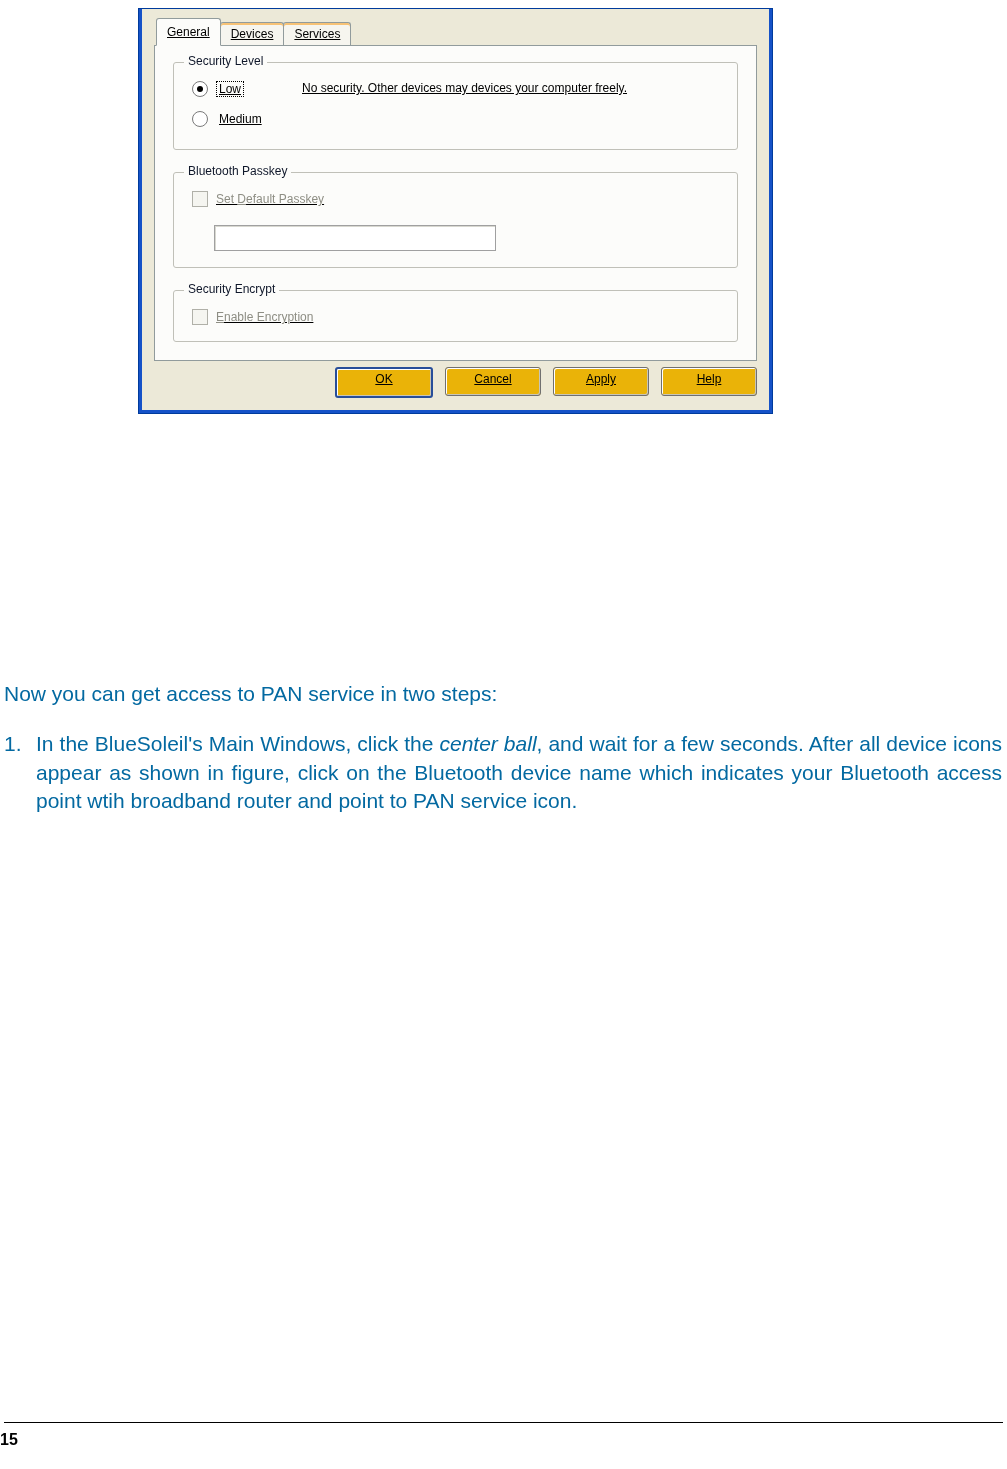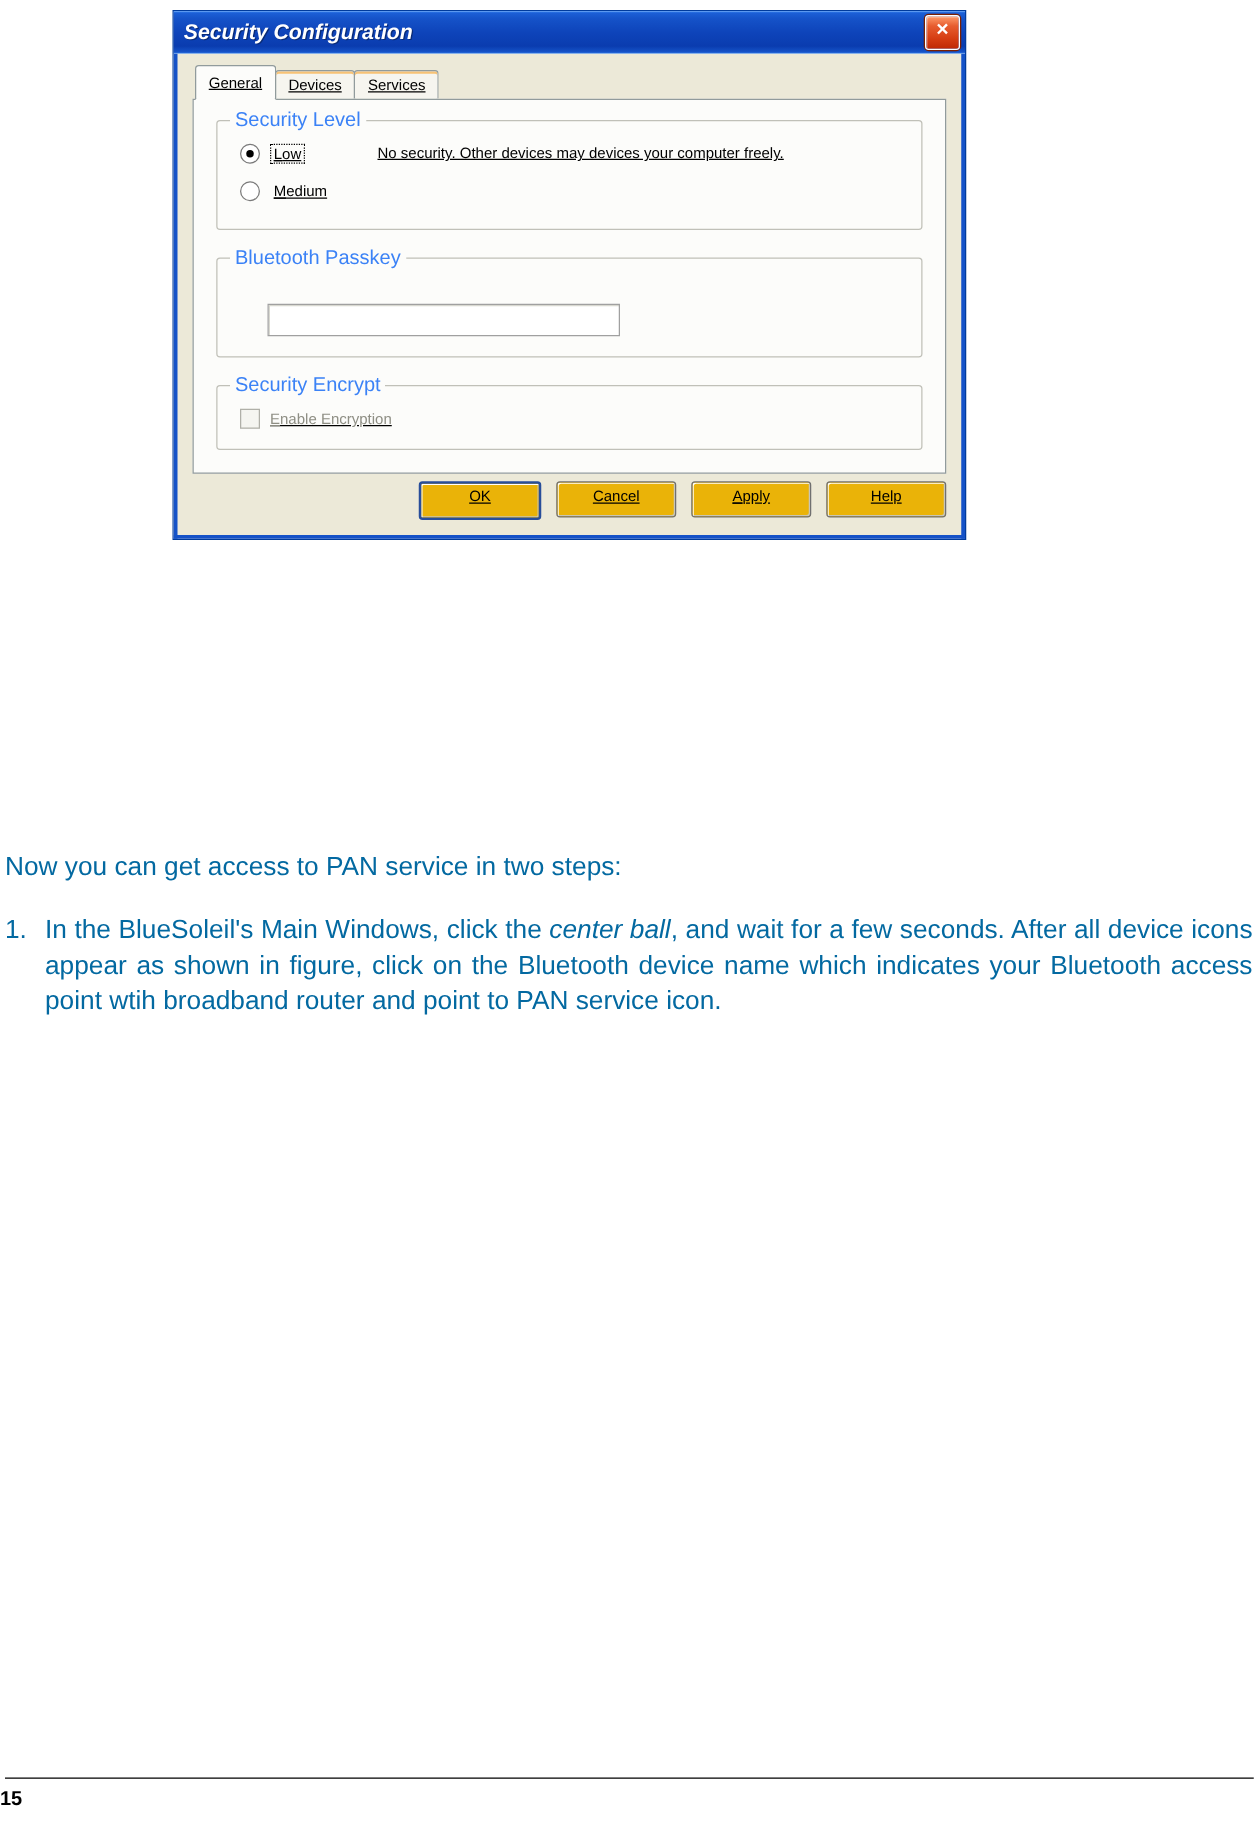--- a/index.html
+++ b/index.html
@@ -125,22 +125,22 @@
     position: relative;
     margin-bottom: 22px;
     padding: 18px 18px 16px 18px;
   }
   .group-title {
     position: absolute;
     top: -9px;
     left: 10px;
     background: #fcfcfa;
     padding: 0 4px;
-    font-size: 16px;
-    color: #3b82f6;
+    font-size: 12px;
+    color: #0f172a;
   }
 
   .sec-row {
     display: flex;
     align-items: flex-start;
     margin-bottom: 14px;
   }
   .sec-row:last-child { margin-bottom: 6px; }
 
   .radio-col { width: 110px; display: flex; align-items: flex-end; }
@@ -254,24 +254,20 @@
     font-size: 16px;
     font-weight: bold;
   }
 </style>
 </head>
 <body>
 
 <div class="page">
 
   <div class="dialog-wrap">
-    <div class="titlebar">
-      <div class="titlebar-text">Security Configuration</div>
-      <div class="close-btn">×</div>
-    </div>
 
     <div class="dialog-body">
 
       <div class="tabstrip">
         <div class="tab active"><span>General</span></div>
         <div class="tab"><span>Devices</span></div>
         <div class="tab"><span>Services</span></div>
       </div>
 
       <div class="tabpanel">
@@ -291,20 +287,24 @@
             <div class="radio-col">
               <span class="xp-radio"></span>
               <span class="radio-label"><span class="u">M</span><span>edium</span></span>
             </div>
           </div>
 
         </div>
 
         <div class="group">
           <div class="group-title">Bluetooth Passkey</div>
+          <div class="chk-row">
+            <span class="xp-check"></span>
+            <span class="chk-label"><span>Set </span><span class="u">D</span><span>efault Passkey</span></span>
+          </div>
           <div class="passkey-input"></div>
         </div>
 
         <div class="group" style="margin-bottom:4px;">
           <div class="group-title">Security Encrypt</div>
           <div class="chk-row">
             <span class="xp-check"></span>
             <span class="chk-label"><span class="u">E</span><span>nable Encryption</span></span>
           </div>
         </div>

